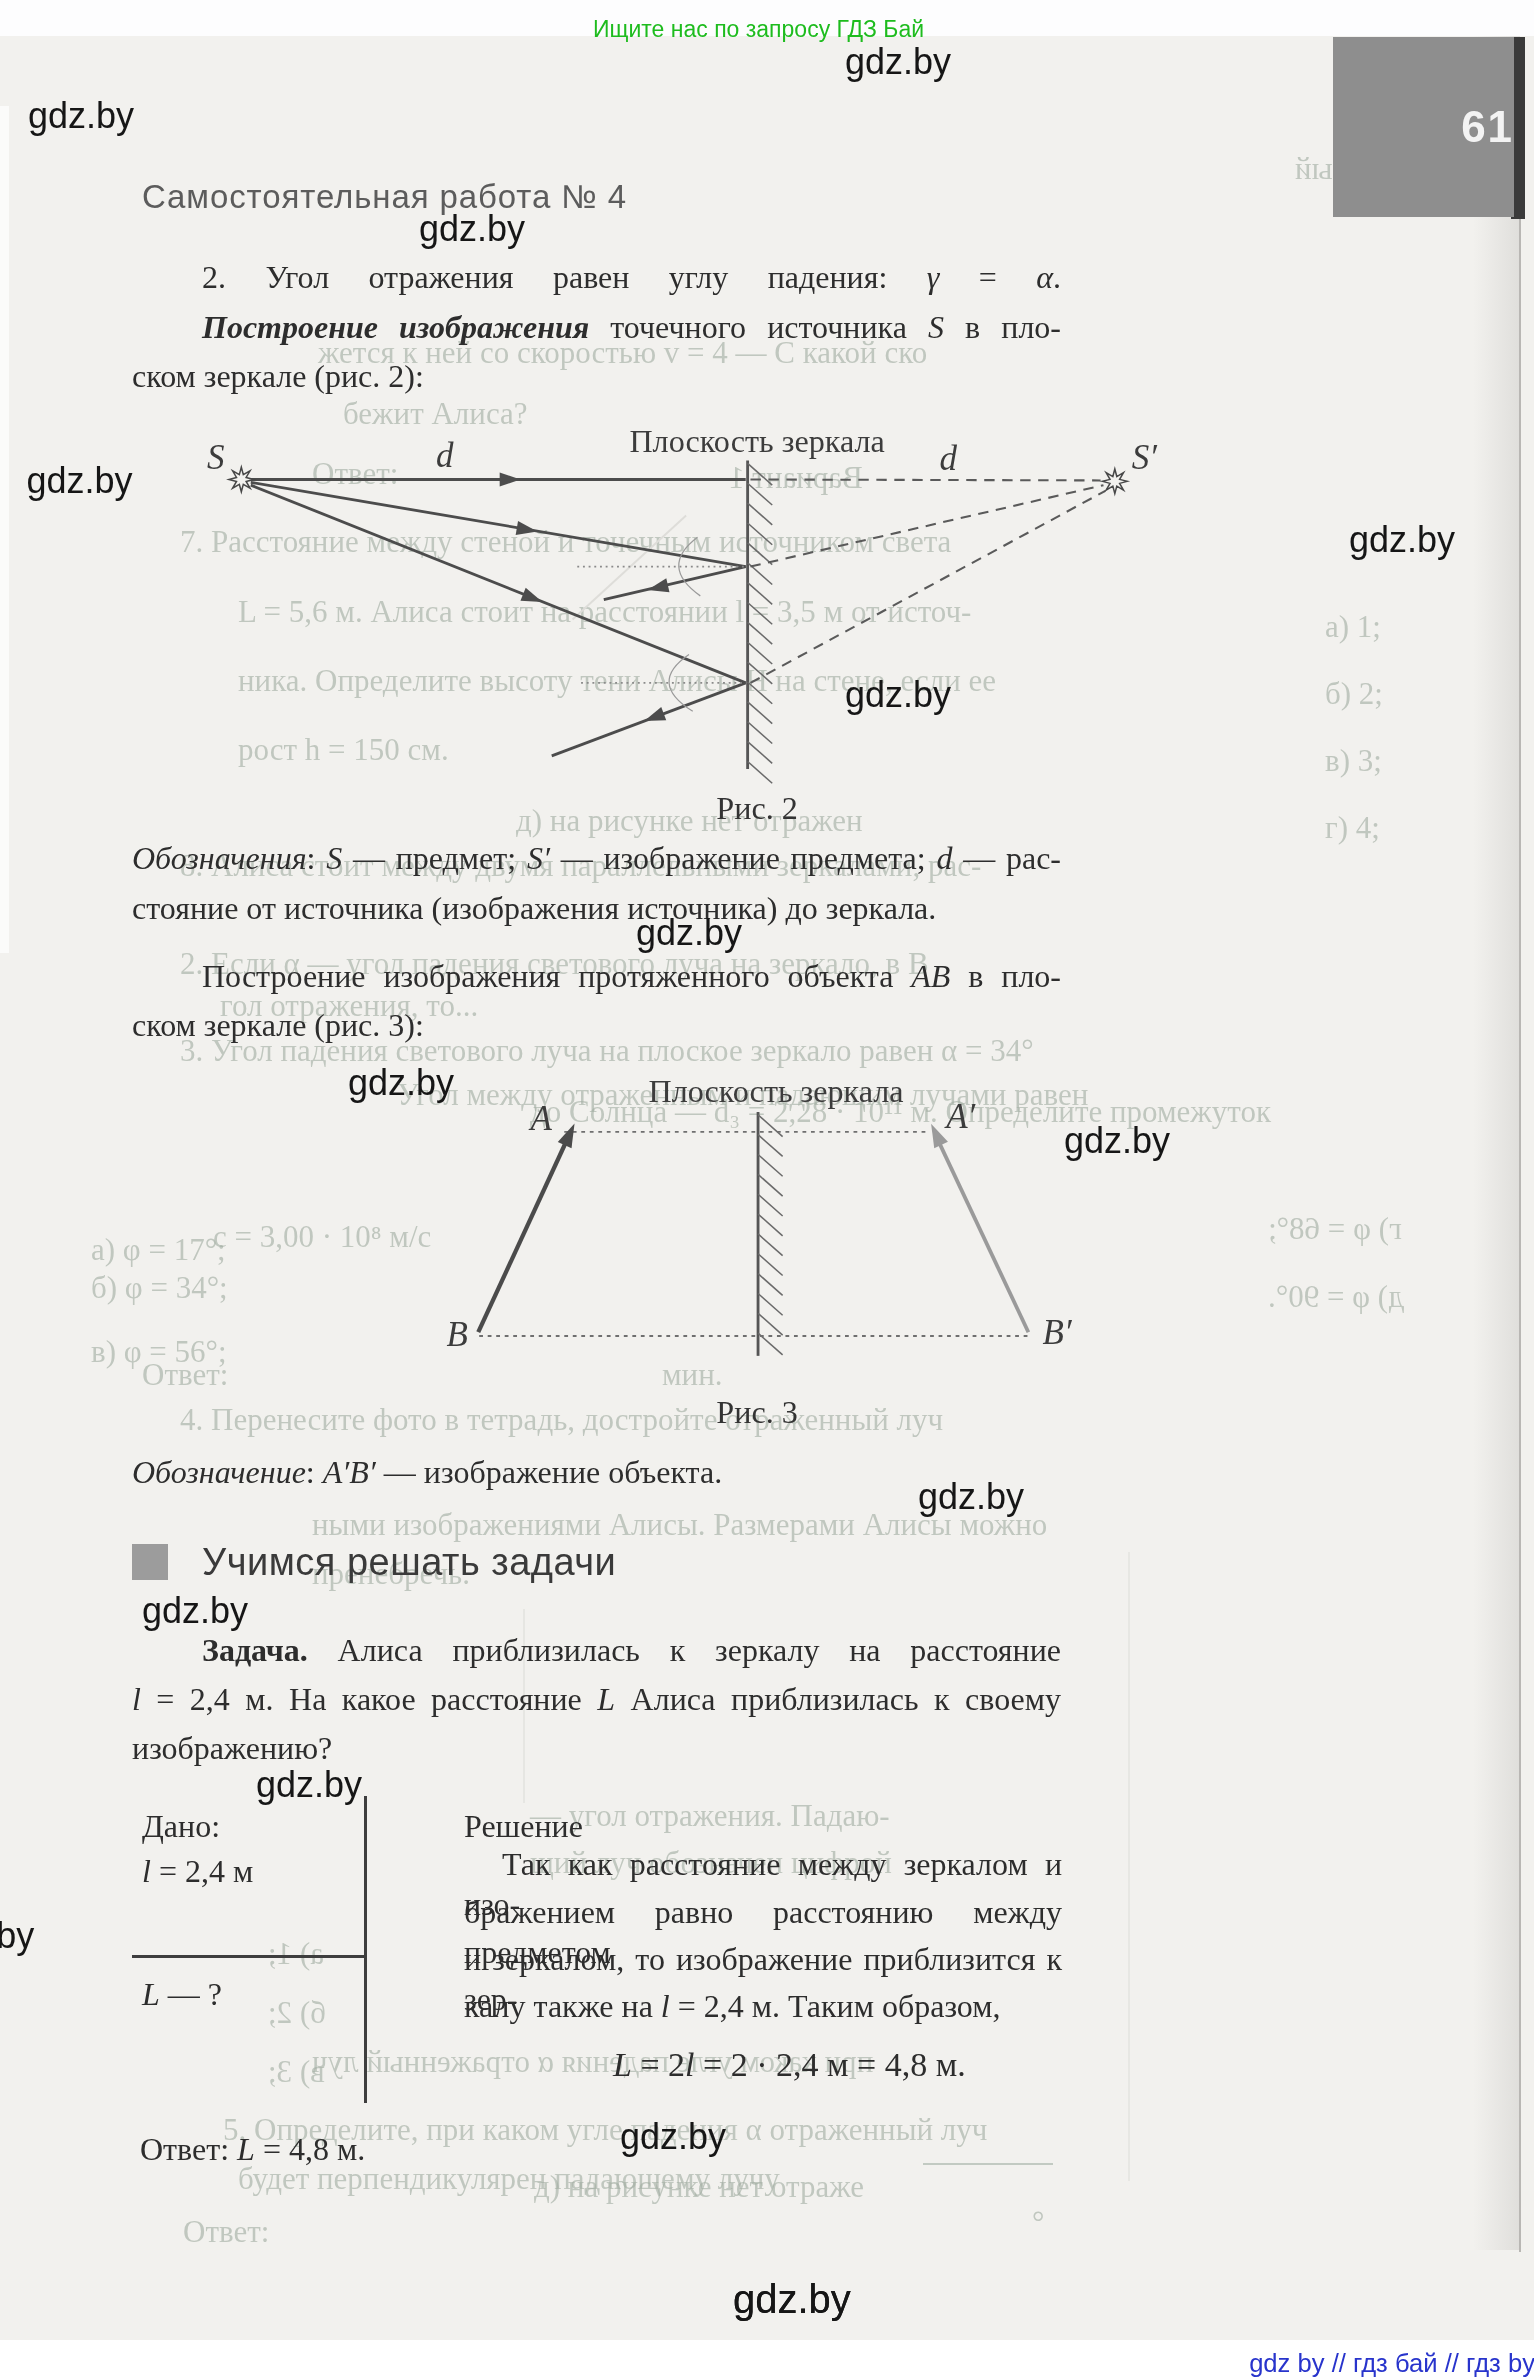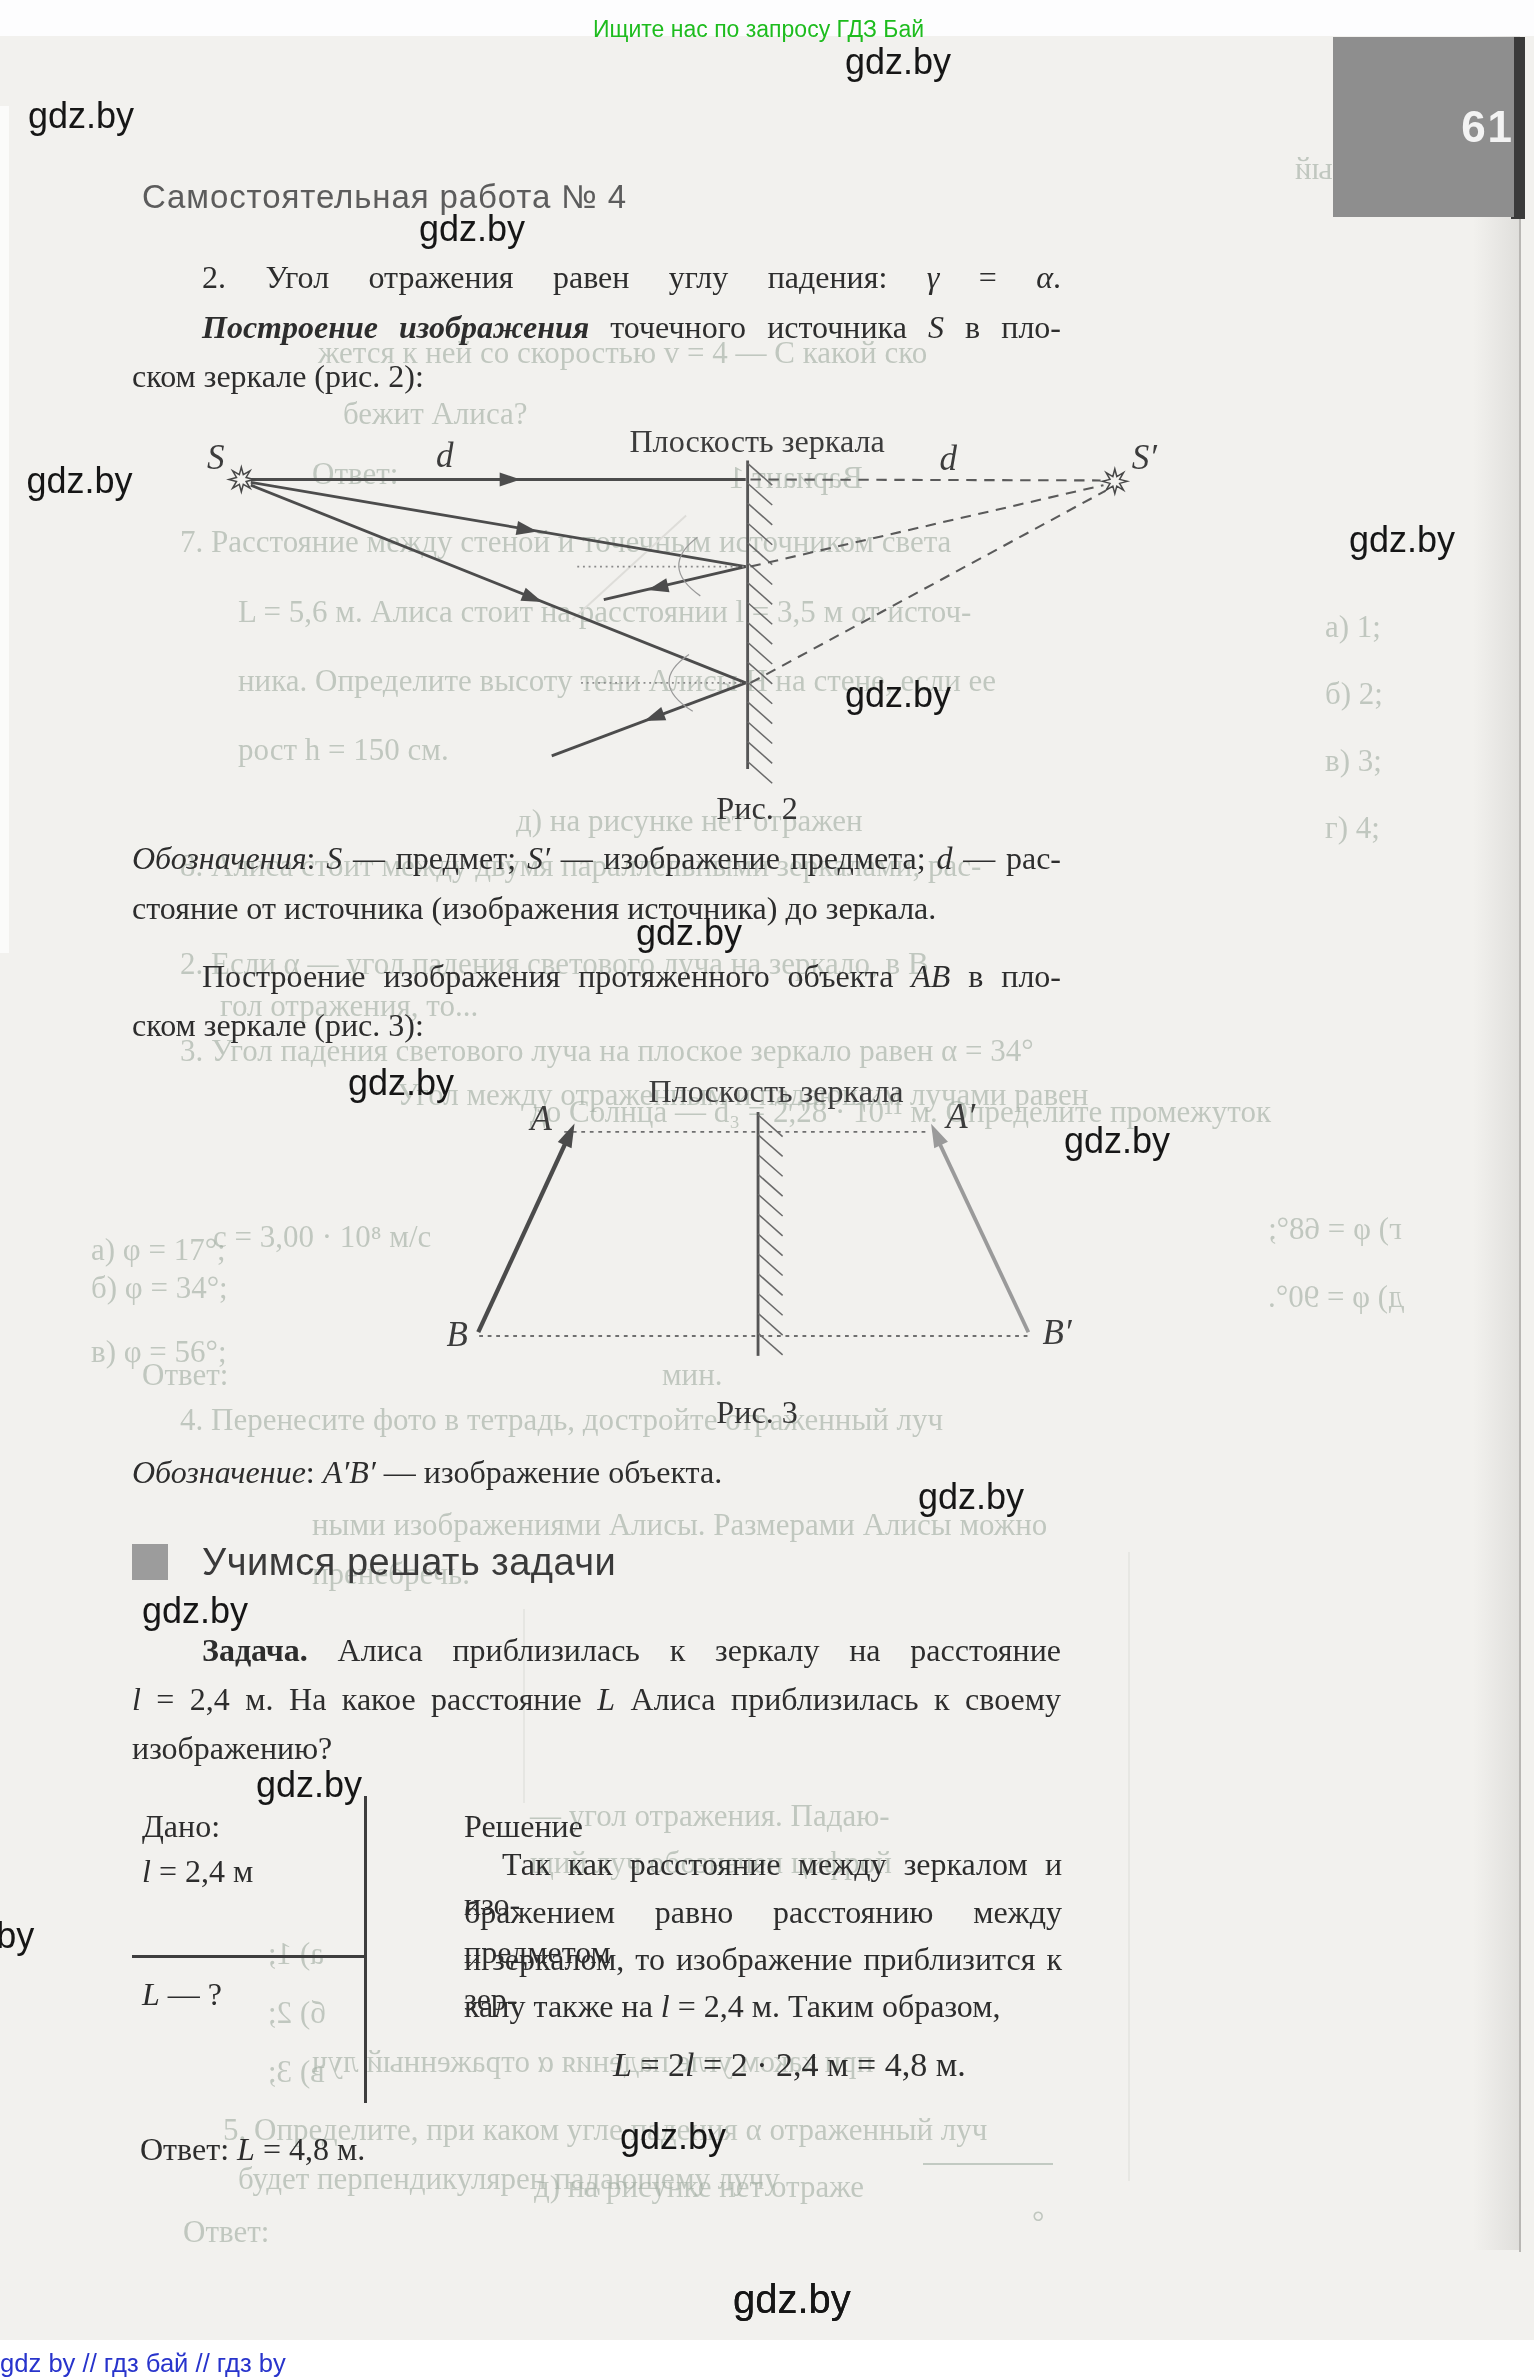--- a/index.html
+++ b/index.html
@@ -18,21 +18,21 @@
   .ln{position:absolute;font-size:32px;line-height:1.25;color:#2d2d2d;white-space:pre-wrap;}
   .ln.jl{text-align:justify;text-align-last:justify;}
   .ln.hd{font-family:"Liberation Sans","DejaVu Sans",sans-serif;font-size:38px;color:#3a3a3a;letter-spacing:0.5px;}
   .s-i{font-style:italic;}
   .s-b{font-weight:bold;}
   .s-bi{font-weight:bold;font-style:italic;}
   .wm{position:absolute;font-family:"Liberation Sans","DejaVu Sans",sans-serif;color:#161616;font-size:36px;}
   .bl{position:absolute;font-size:31px;color:#a3aea3;opacity:.62;white-space:nowrap;}
   .bl.mir{transform:scaleX(-1);}
   .dec{position:absolute;}
-  #footer-links{left:0;top:2349px;width:1535px;text-align:left;
+  #footer-links{left:0;top:2349px;width:1535px;text-align:right;
       font-family:"Liberation Sans","DejaVu Sans",sans-serif;font-size:25.6px;color:#2834cc;}
   svg{position:absolute;overflow:visible;}
   svg text{font-family:"Liberation Serif","DejaVu Serif",serif;fill:#3c3c3c;}
   .flab{font-style:italic;font-size:37px;}
   .ft{font-size:34px;}
   .fc{font-size:34px;fill:#333;}
 </style>
 </head>
 <body>
 

